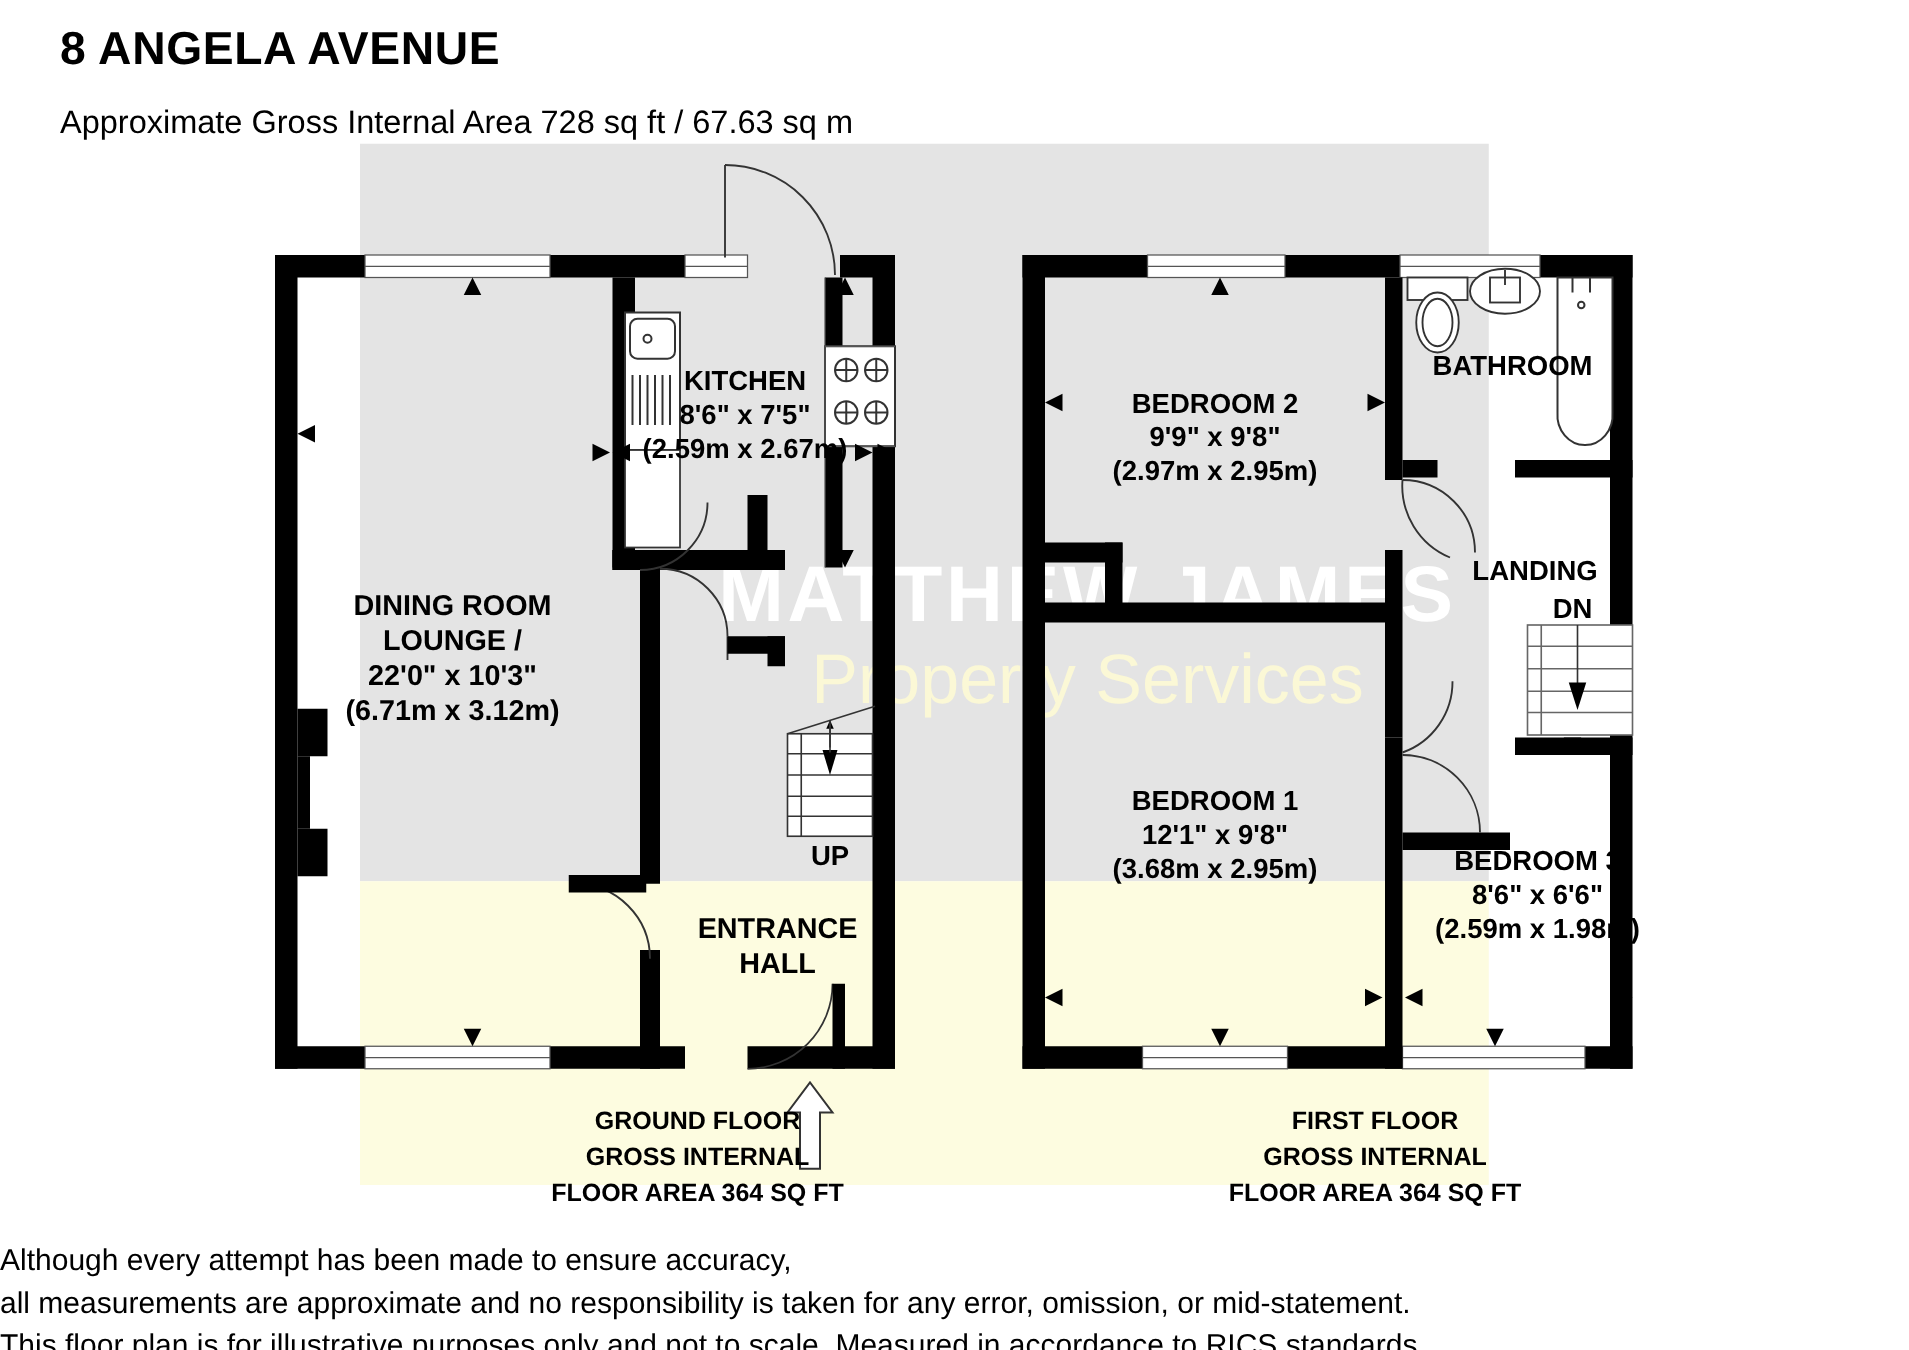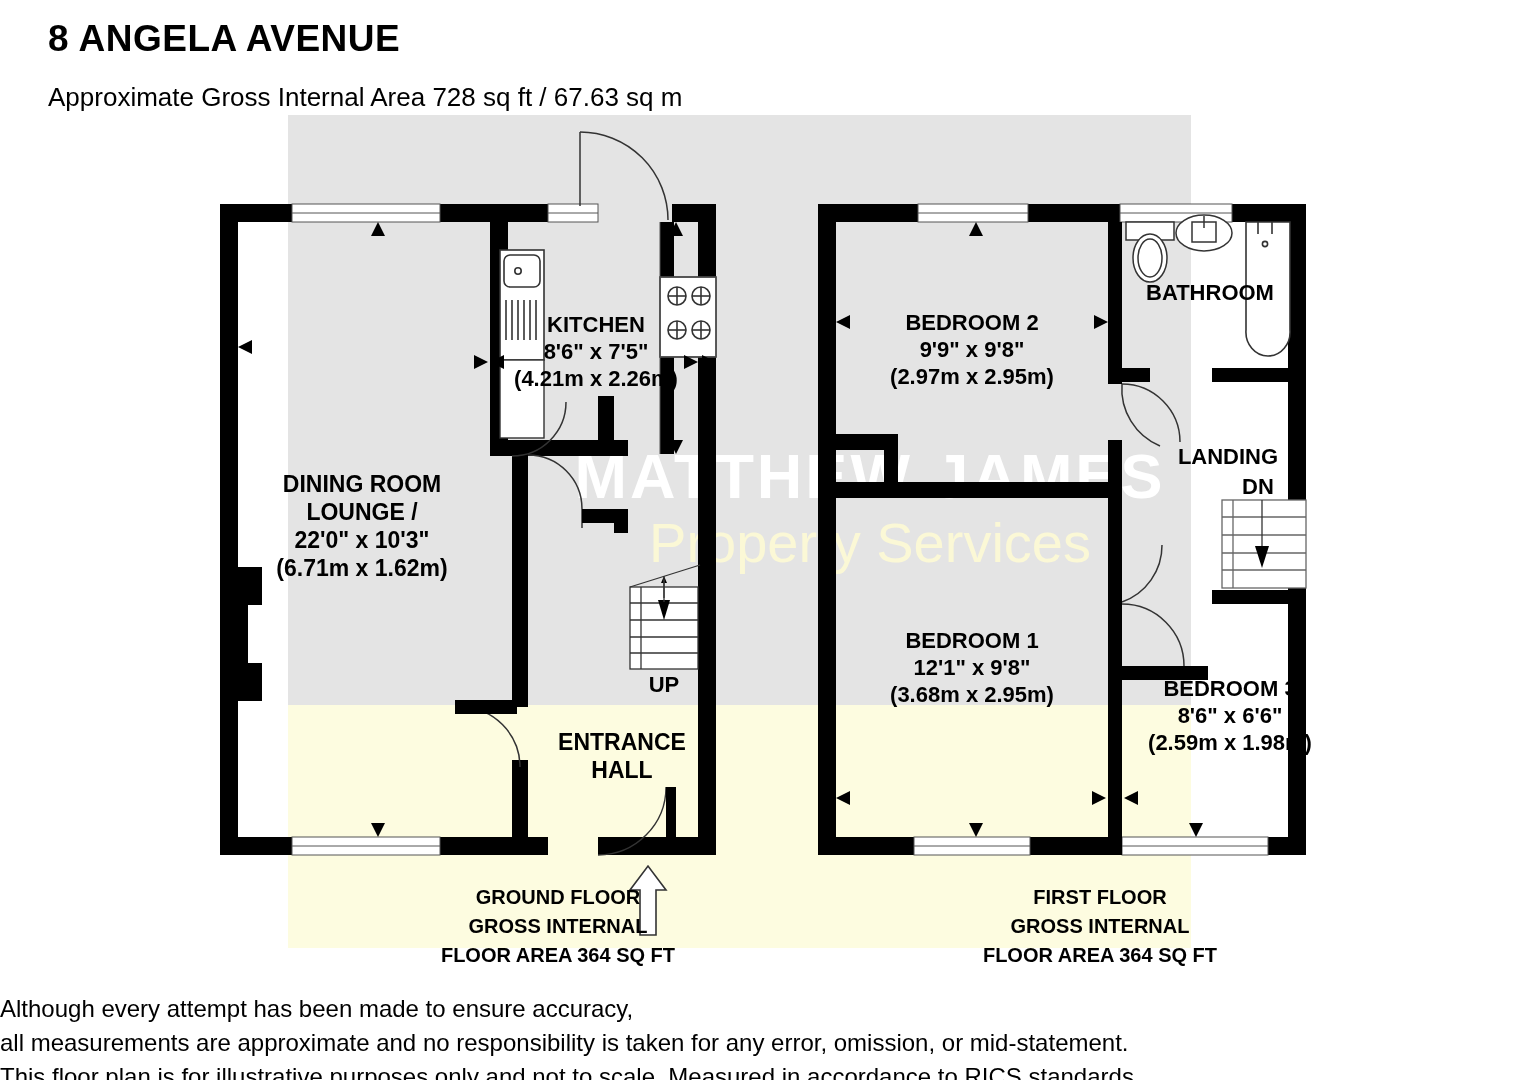--- a/index.html
+++ b/index.html
@@ -291,27 +291,27 @@
         <path d="M1196 837 L1189 823 L1203 823 Z"></path>
         <path d="M1258 604 L1251 590 L1265 590 Z"></path>
       </g>
     </g>
   </svg>
 
   <div class="room r24" style="left:212px;top:470px;width:300px;">
     <div>DINING ROOM</div>
     <div>LOUNGE /</div>
     <div>22'0" x 10'3"</div>
-    <div>(6.71m x 1.62m)</div>
-  </div>
-
-  <div class="room r22" style="left:489px;top:292px;width:214px;margin-top:20px;">
+    <div>(6.71m x 3.12m)</div>
+  </div>
+
+  <div class="room r22" style="left:489px;top:292px;width:214px;">
     <div>KITCHEN</div>
     <div>8'6" x 7'5"</div>
-    <div>(4.21m x 2.26m)</div>
+    <div>(2.59m x 2.67m)</div>
   </div>
 
   <div class="room r24" style="left:528px;top:728px;width:188px;">
     <div>ENTRANCE</div>
     <div>HALL</div>
   </div>
 
   <div class="room r22" style="left:632px;top:672px;width:64px;">
     <div>UP</div>
   </div>

